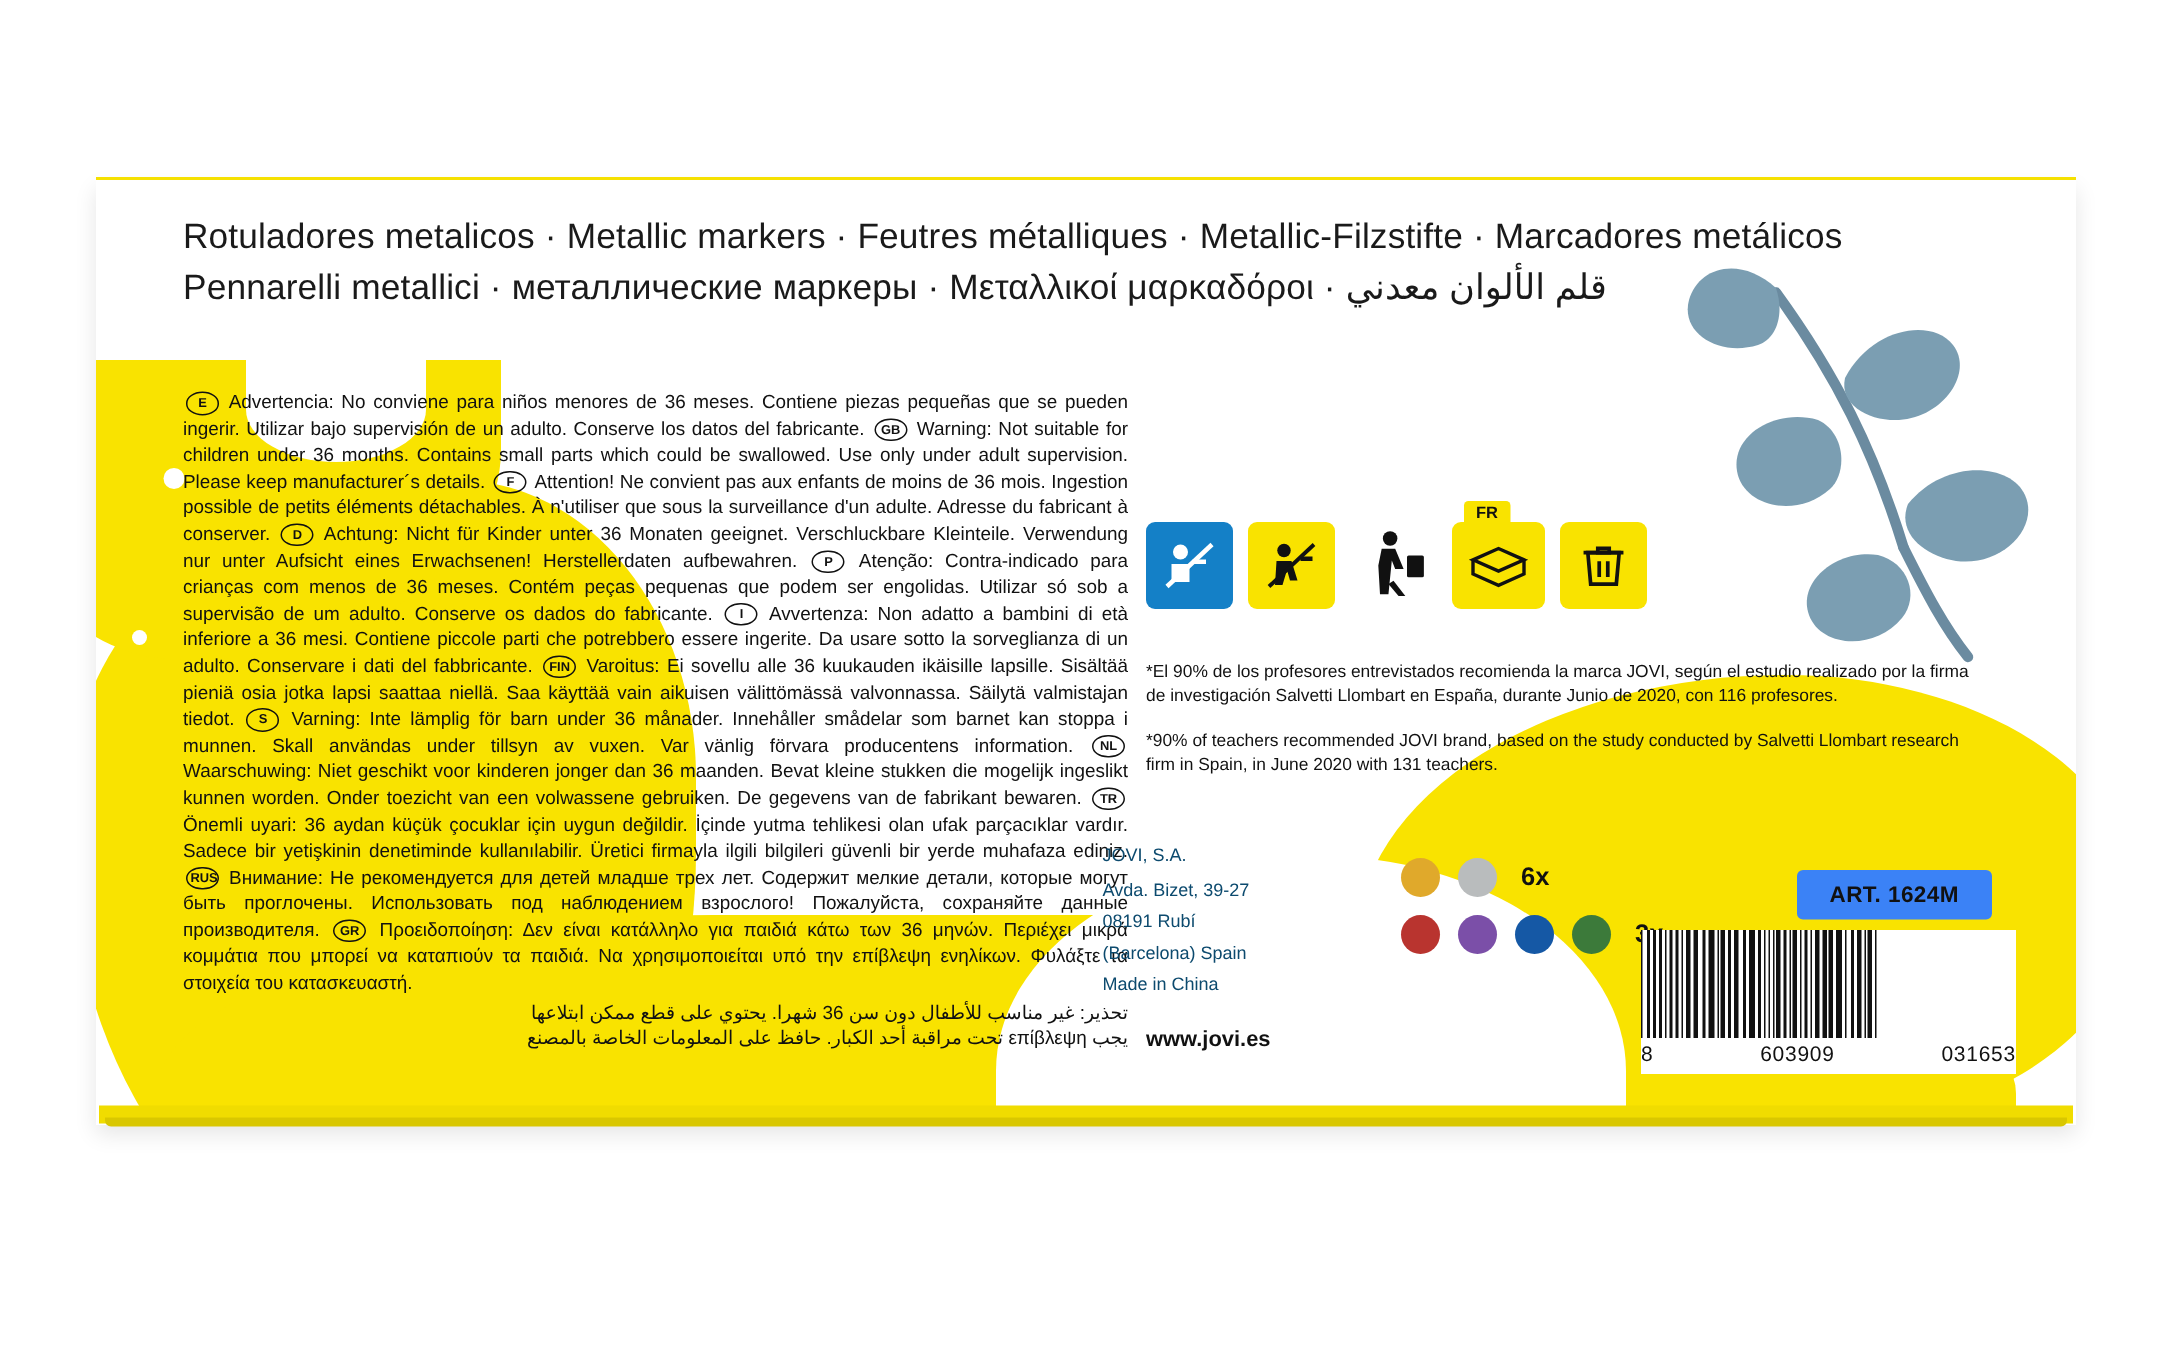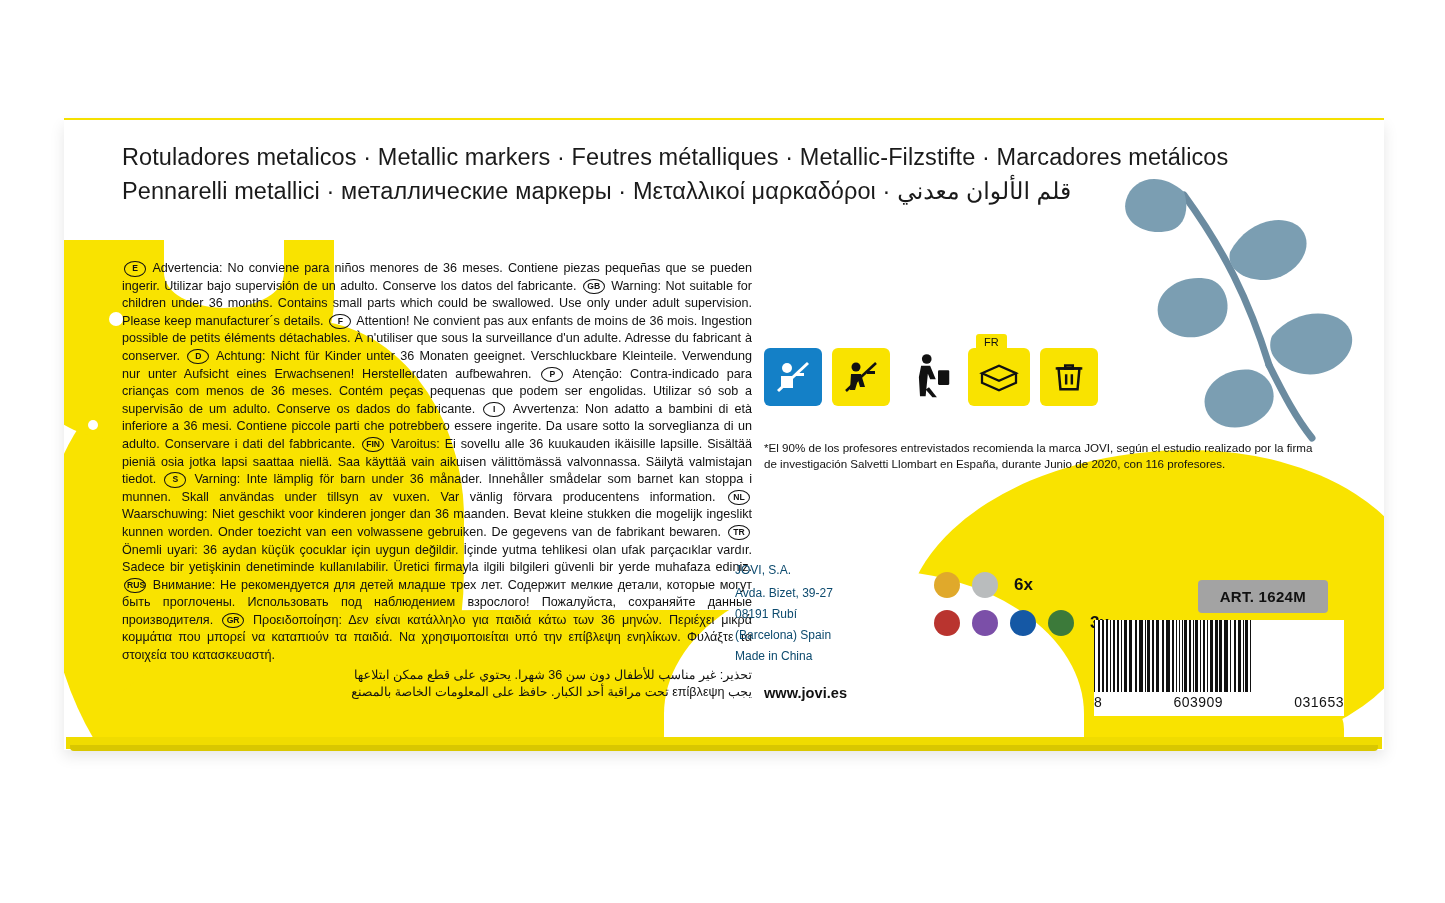--- a/index.html
+++ b/index.html
@@ -51,39 +51,39 @@
   .eac{font-size:46px;font-weight:700;letter-spacing:1px;color:#111;}
   .pap{width:72px;text-align:center;color:#111;}
   .pap .lbl{font-size:13px;font-weight:600;letter-spacing:1px;margin-top:2px;}
 
   .icon-row{position:absolute;left:700px;top:228px;display:flex;align-items:flex-end;gap:10px;}
   .ic{width:58px;height:58px;border-radius:6px;display:flex;align-items:center;justify-content:center;}
   .ic.blue{background:#1480c7;}
   .ic.yellow{background:#f9e300;}
   .ic.white{background:transparent;}
   .fr-tag{position:absolute;left:260px;top:-16px;background:#f9e300;color:#111;font-size:11px;
-      font-weight:400;padding:2px 8px;border-radius:3px 3px 0 0;text-align:right;}
+      font-weight:700;padding:2px 8px;border-radius:3px 3px 0 0;text-align:right;}
 
   
   .footnotes{position:absolute;left:700px;top:320px;width:560px;font-size:11.6px;line-height:16px;color:#111;}
   .footnotes p{margin:0 0 14px 0;}
 
   
   .address{position:absolute;left:671px;top:440px;font-size:12px;line-height:21px;color:#0c4a6e;}
   .address .co{margin-bottom:2px;}
   .web{position:absolute;left:700px;top:565px;font-size:14.6px;font-weight:700;color:#111;}
 
   
   .colorkey{position:absolute;left:870px;top:452px;width:200px;}
   .ck-row{display:flex;align-items:center;gap:12px;margin-bottom:12px;}
   .dot{width:26px;height:26px;border-radius:50%;display:inline-block;}
   .ck-label{font-size:17px;font-weight:700;color:#111;margin-left:4px;}
 
   
-  .artcode{position:absolute;right:56px;top:460px;background:#a3a3a3;color:#111;font-size:15px;
+  .artcode{position:absolute;right:56px;top:460px;background:#3b82f6;color:#111;font-size:15px;
       font-weight:600;padding:8px 22px;border-radius:4px;letter-spacing:.3px;}
   .barcode{position:absolute;right:40px;top:500px;width:250px;height:96px;background:#fff;}
   .barcode .bars{display:flex;align-items:flex-end;height:72px;gap:0;}
   .barcode .bars i{display:block;background:#111;height:100%;}
   .bc-num{display:flex;justify-content:space-between;font-size:14px;color:#111;
       font-family:"Liberation Sans",sans-serif;margin-top:2px;letter-spacing:.5px;}
 </style>
 </head>
 <body>
 
@@ -176,20 +176,21 @@
               <path d="M6 11h28"></path>
               <path d="M16 8h8v3h-8z"></path>
           <path d="M17 17v11M23 17v11"></path>
             </g>
           </svg>
       </div>
     </div>
 
     <div class="footnotes">
       <p>*El 90% de los profesores entrevistados recomienda la marca JOVI, según el estudio realizado por la firma de investigación Salvetti Llombart en España, durante Junio de 2020, con 116 profesores.</p>
+      <p>*90% of teachers recommended JOVI brand, based on the study conducted by Salvetti Llombart research firm in Spain, in June 2020 with 131 teachers.</p>
     </div>
 
     <div class="address">
       <div class="co">JOVI, S.A.</div>
       <div>Avda. Bizet, 39-27</div>
       <div>08191 Rubí</div>
       <div>(Barcelona) Spain</div>
       <div>Made in China</div>
     </div>
     <div class="web">www.jovi.es</div>

